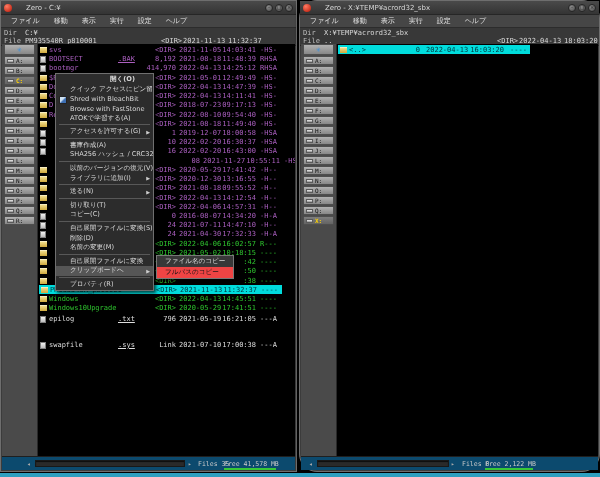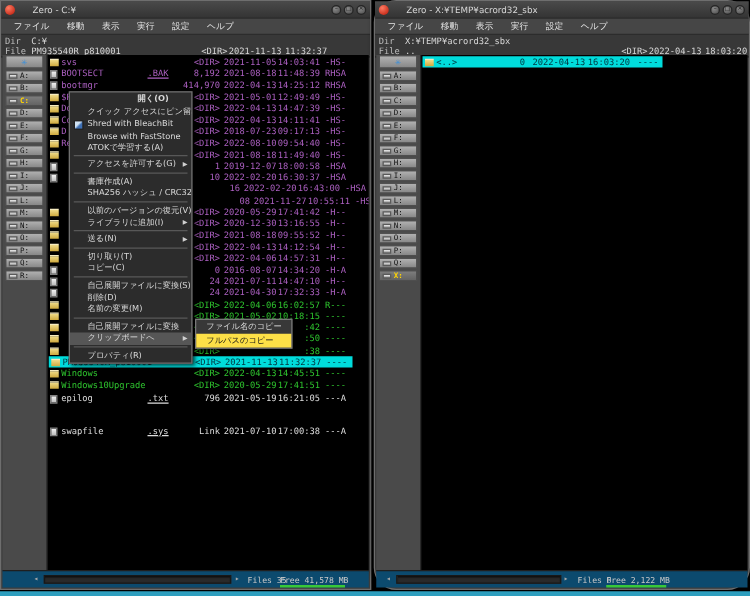--- a/index.html
+++ b/index.html
@@ -75,21 +75,21 @@
        font-size:6.6px;color:#d8d8d8;white-space:nowrap;overflow:hidden;}
   .cmi.bold{font-weight:bold;margin-left:40px;}
   .cmi.hl{background:#565656;}
   .cmi .arrow{position:absolute;right:3px;font-size:5px;color:#cfcfcf;}
   .cmi .micon{position:absolute;left:3px;top:2px;width:6px;height:6px;border-radius:1px;
               background:linear-gradient(135deg,#cfe2f3 40%,#3d6fb4 60%);border:1px solid #222;}
   .csep{height:1px;background:#585858;margin:1.5px 3px;}
   #ctxsub{position:absolute;left:156px;top:255px;width:78px;background:#383838;border:1px solid #787878;
           box-shadow:2px 2px 3px rgba(0,0,0,.7);z-index:50;box-sizing:border-box;}
   .smi{height:11px;display:flex;align-items:center;padding-left:8px;font-size:6.6px;color:#dcdcdc;white-space:nowrap;}
-  .smi.hl{background:#fde047;color:#141414;}
+  .smi.hl{background:#ef4444;color:#141414;}
   
   #taskbar-strip{position:absolute;left:0;top:473px;width:600px;height:4px;background:#2e9fbf;}
 </style>
 </head>
 <body>
 
 <div id="desktop">
 
   <div class="window" id="win-left">
     <div class="titlebar">
@@ -274,21 +274,21 @@
           <span class="fattr c-hidden">-HSA</span>
         </div>
         <div class="frow" style="top: 93.2px;">
           <span class="fic"><span class="icon-file"></span></span>
           <span class="fname c-hidden"></span>
           <span class="fsize c-hidden">10</span>
           <span class="fdate c-hidden">2022-02-20</span>
           <span class="ftime c-hidden">16:30:37</span>
           <span class="fattr c-hidden">-HSA</span>
         </div>
-        <div class="frow" style="top: 102.42px; margin-left: 16px;">
+        <div class="frow" style="top: 102.42px;">
           <span class="fic"><span class="icon-file"></span></span>
           <span class="fname c-hidden"></span>
           <span class="fsize c-hidden">16</span>
           <span class="fdate c-hidden">2022-02-20</span>
           <span class="ftime c-hidden">16:43:00</span>
           <span class="fattr c-hidden">-HSA</span>
         </div>
         <div class="frow" style="top: 111.64px; margin-left: 24px;">
           <span class="fic"><span class="icon-file"></span></span>
           <span class="fname c-hidden"></span>

